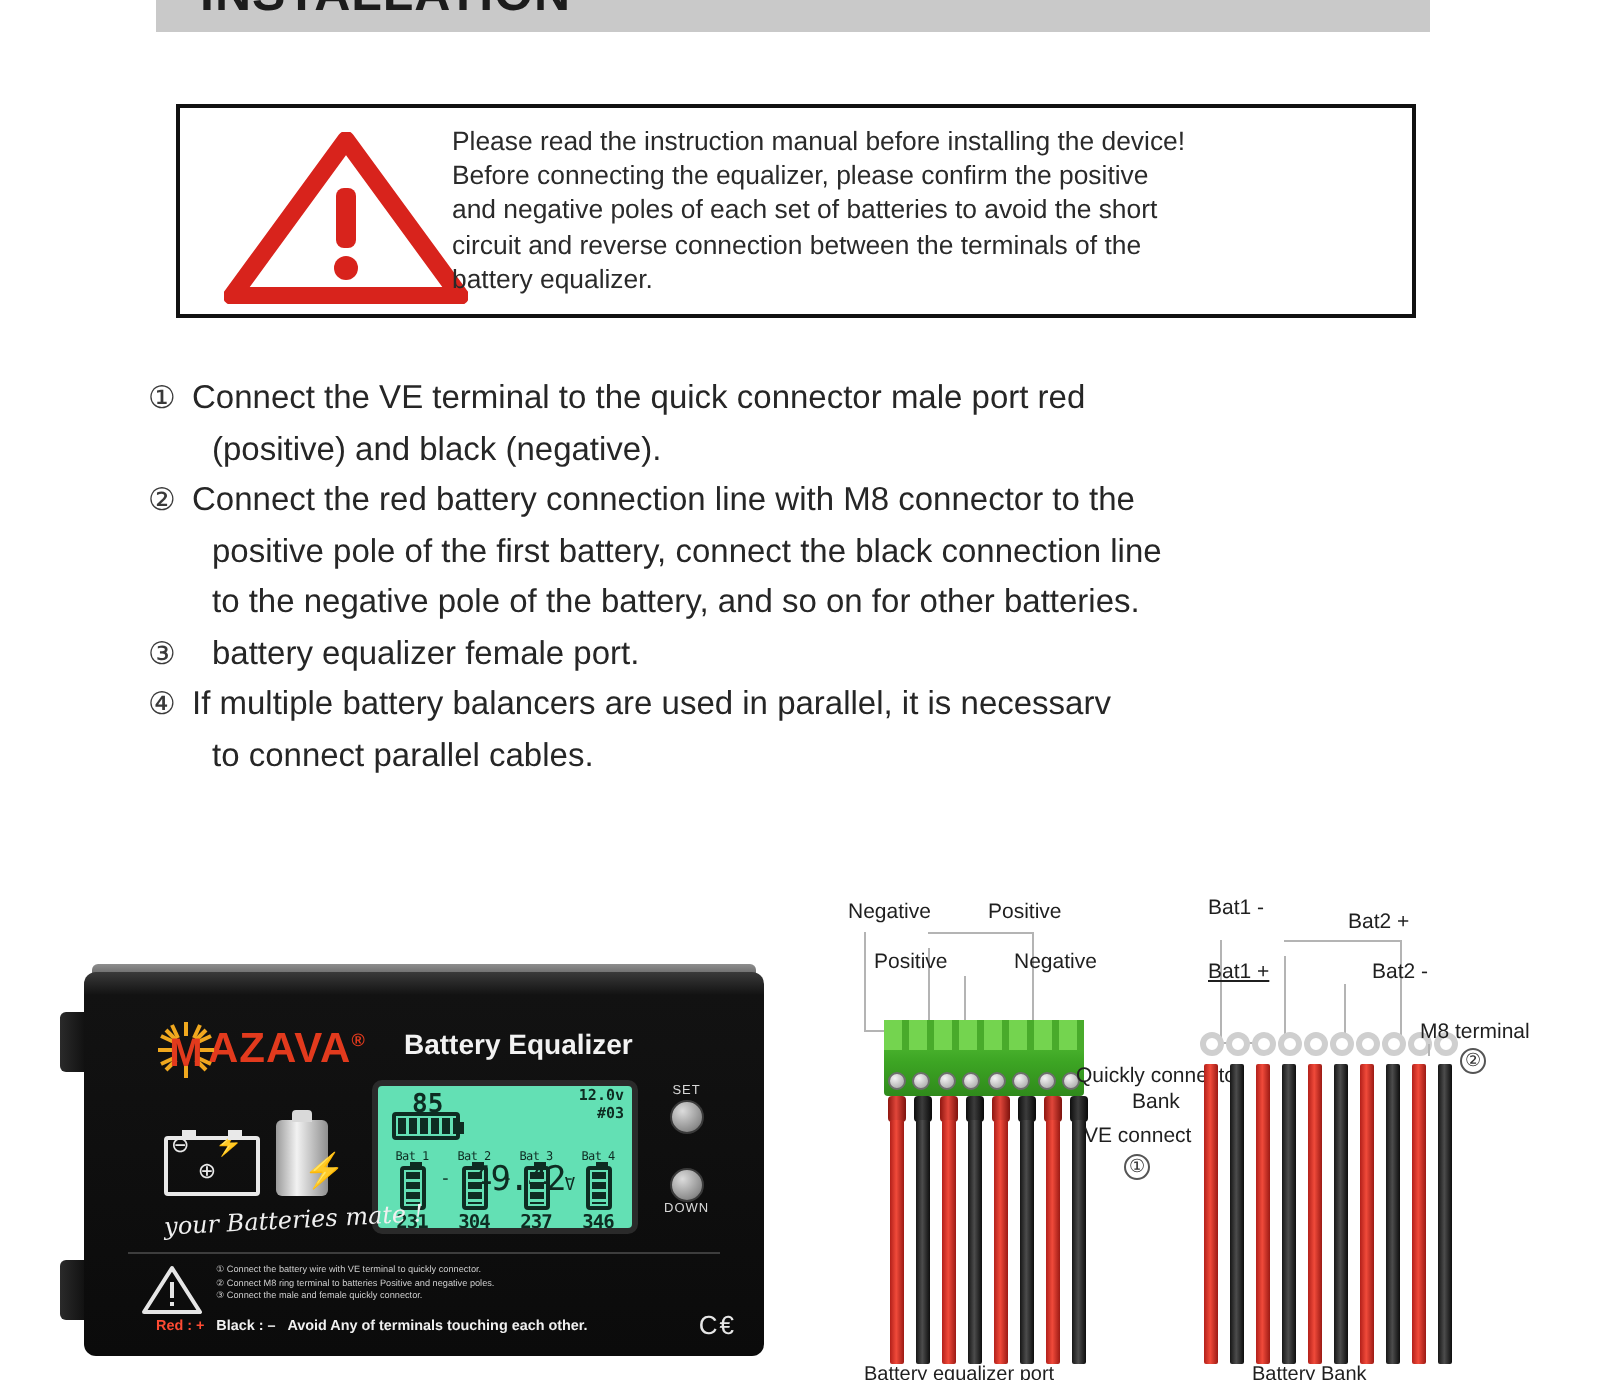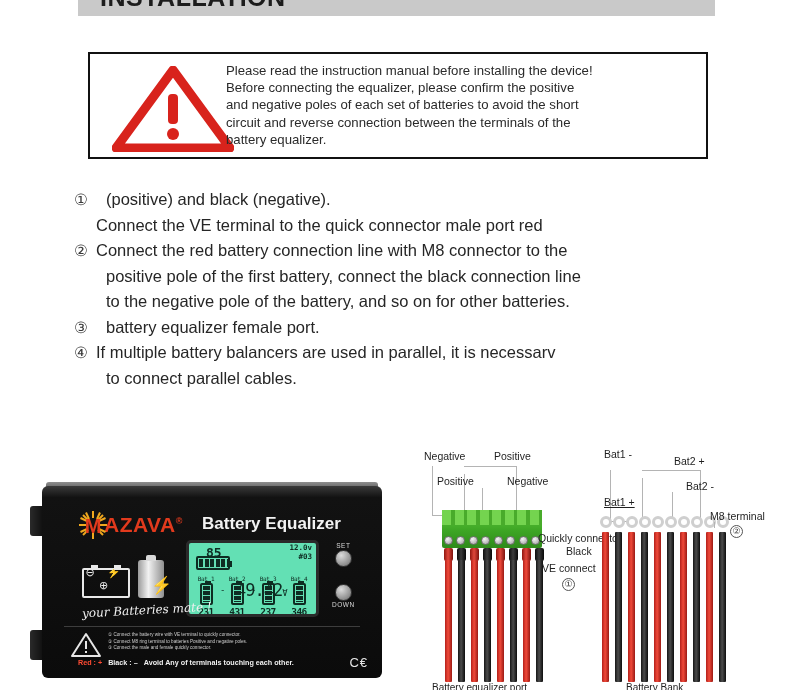--- a/index.html
+++ b/index.html
@@ -72,21 +72,21 @@
   .logo-wrap { position: absolute; left: 36px; top: 24px; display: flex; align-items: center; }
   .sunburst { position: relative; width: 30px; height: 30px; margin-right: -4px; }
   .brand {
     font-size: 21px; font-weight: bold; color: #e23a1d;
     letter-spacing: 0.5px; font-family: "Liberation Sans", sans-serif;
   }
   .brand .reg { font-size: 9px; vertical-align: super; }
 
   .prod-title {
     position: absolute; left: 160px; top: 28px;
-    color: #f2f2f2; font-size: 17px; font-weight: bold;
+    color: #f2f2f2; font-size: 14px; font-weight: bold;
   }
 
   .lcd {
     position: absolute; left: 144px; top: 54px;
     width: 133px; height: 77px;
     background: #63e0b4;
     border: 3px solid #2a2a2a; border-radius: 5px;
     font-family: "DejaVu Sans Mono", monospace;
     color: #0e2c22;
     overflow: hidden;
@@ -209,22 +209,22 @@
       <div>Before connecting the equalizer, please confirm the positive</div>
       <div>and negative poles of each set of batteries to avoid the short</div>
       <div>circuit and reverse connection between the terminals of the</div>
       <div>battery equalizer.</div>
     </div>
   </div>
 
   <div class="steps">
     <div class="step">
       <span class="num">①</span>
+      <div class="ln">Connect the VE terminal to the quick connector male port red</div>
       <div class="ln ind">(positive) and black (negative).</div>
-      <div class="ln">Connect the VE terminal to the quick connector male port red</div>
     </div>
     <div class="step">
       <span class="num">②</span>
       <div class="ln">Connect the red battery connection line with M8 connector to the</div>
       <div class="ln ind">positive pole of the first battery, connect the black connection line</div>
       <div class="ln ind">to the negative pole of the battery, and so on for other batteries.</div>
     </div>
     <div class="step">
       <span class="num">③</span>
       <div class="ln ind">battery equalizer female port.</div>
@@ -284,21 +284,21 @@
           <div class="cellbox">
               <i></i>
             </div>
           <div class="cval">231</div>
         </div>
         <div class="cellcol">
           <div class="clabel">Bat 2</div>
           <div class="cellbox">
               <i></i>
             </div>
-          <div class="cval">431</div>
+          <div class="cval">304</div>
         </div>
         <div class="cellcol">
           <div class="clabel">Bat 3</div>
           <div class="cellbox">
               <i></i>
             </div>
           <div class="cval">237</div>
         </div>
         <div class="cellcol">
           <div class="clabel">Bat 4</div>
@@ -370,21 +370,21 @@
 
     <div class="dline" style="left:196px; top:26px; width:1px; height:52px;"></div>
     <div class="dline" style="left:196px; top:77px; width:24px; height:1px;"></div>
     <div class="dline" style="left:228px; top:34px; width:1px; height:44px;"></div>
     <div class="dline" style="left:228px; top:26px; width:58px; height:1px;"></div>
     <div class="dline" style="left:286px; top:26px; width:1px; height:52px;"></div>
     <div class="dline" style="left:258px; top:48px; width:1px; height:30px;"></div>
 
     <div class="dlabel" style="left:190px; top:4px;">Bat1 -</div>
     <div class="dlabel" style="left:260px; top:11px;">Bat2 +</div>
-    <div class="dlabel" style="left:190px; top:52px;text-decoration:underline;">Bat1 +</div>
+    <div class="dlabel" style="left:190px; top:36px;text-decoration:underline;">Bat1 +</div>
     <div class="dlabel" style="left:272px; top:36px;">Bat2 -</div>
 
     <div class="term-block">
       <div class="top"></div>
       <div class="screws">
         <span class="screw"></span>
         <span class="screw"></span>
         <span class="screw"></span>
         <span class="screw"></span>
         <span class="screw"></span>
@@ -410,21 +410,21 @@
       <span class="ferrule blk" style="left:95px; top:104px;"></span>
       <span class="wire blk" style="left:96px; top:116px; height:122px;"></span>
 
       <span class="ferrule red" style="left:108px; top:104px;"></span>
       <span class="wire red" style="left:109px; top:116px; height:122px;"></span>
       <span class="ferrule blk" style="left:121px; top:104px;"></span>
       <span class="wire blk" style="left:122px; top:116px; height:122px;"></span>
     </div>
 
     <div class="dlabel" style="left:124px; top:88px;">Quickly connector</div>
-    <div class="dlabel" style="left:152px; top:101px;">Black</div>
+    <div class="dlabel" style="left:152px; top:101px;">Bank</div>
     <div class="dlabel" style="left:128px; top:118px;">VE connect</div>
     <div class="dlabel" style="left:148px; top:133px;">
       <span class="circnum">①</span>
     </div>
 
     <div>
       <span class="ring" style="left:186px; top:72px;"></span>
       <span class="wire red" style="left:188px; top:88px; height:150px;"></span>
       <span class="ring" style="left:199px; top:72px;"></span>
       <span class="wire blk" style="left:201px; top:88px; height:150px;"></span>

